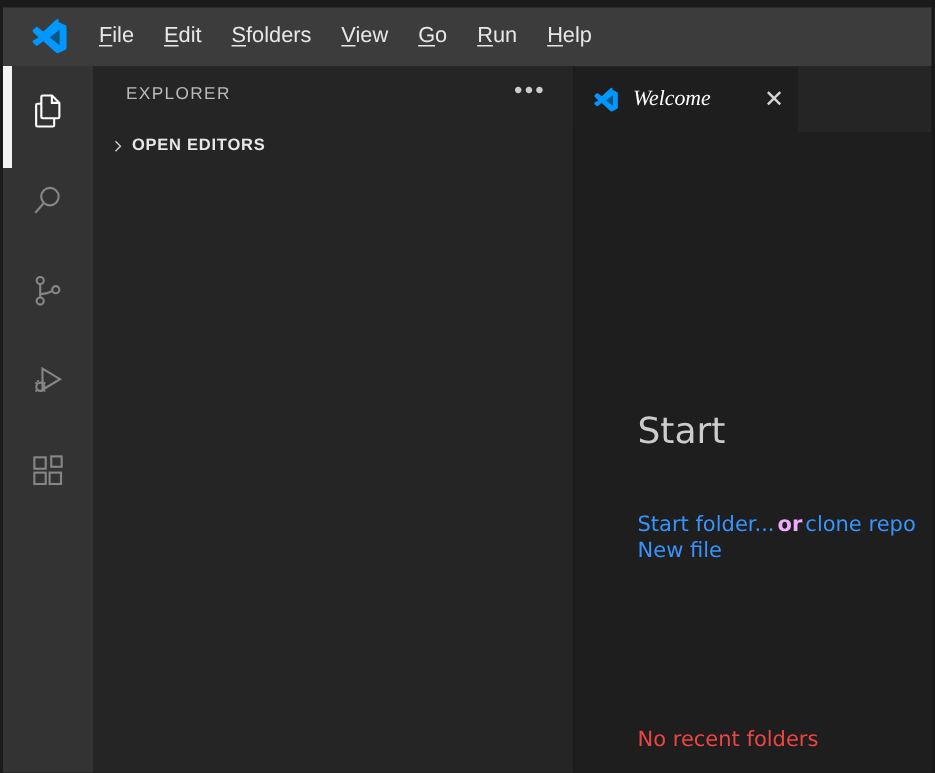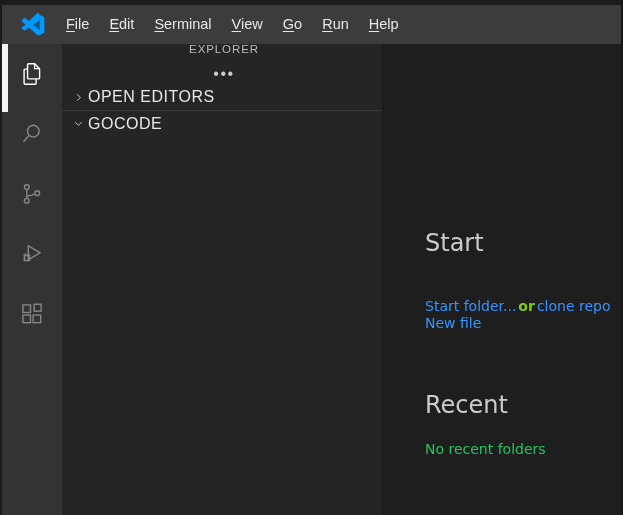--- a/index.html
+++ b/index.html
@@ -113,21 +113,20 @@
     box-sizing: border-box;
     border-right: 1px solid #1b1b1b;
   }
   .sb-header {
     height: 40px;
     display: flex;
     align-items: center;
     justify-content: space-between;
     padding: 0 18px 0 22px;
     box-sizing: border-box;
-    flex-direction: column;
   }
   .sb-title {
     color: #bbbbbb;
     font-size: 11.5px;
     letter-spacing: 0.9px;
     text-transform: uppercase;
     line-height: 1;
   }
   .sb-actions {
     color: #cccccc;
@@ -151,22 +150,22 @@
   .chev {
     width: 16px; height: 16px;
     flex: 0 0 auto;
     display: flex;
     align-items: center;
     justify-content: center;
     margin-right: 2px;
   }
   .sect-label {
     color: #e7e7e7;
-    font-size: 16px;
-    font-weight: normal;
+    font-size: 11px;
+    font-weight: bold;
     letter-spacing: 0.5px;
   }
   .tree-body { height: 10px; }
 
   
   .editor-group {
     position: absolute;
     left: 383px; top: 44px;
     width: 238px; height: 471px;
     background: #1e1e1e;
@@ -240,28 +239,28 @@
     white-space: nowrap;
   }
   .row-newfile { position: absolute; left: 42px; top: 231px; margin-top: 40px; }
   .row-openfolder {
     position: absolute; left: 42px; top: 254px;
     white-space: nowrap;
     font-size: 14px;
     font-family: "DejaVu Sans", sans-serif;
   }
   .w-or {
-    color: #84cc16;
+    color: #f0abfc;
     font-size: 14px;
     font-weight: bold;
     padding: 0 2px;
   }
   .w-muted {
     position: absolute; left: 42px; top: 397px;
-    color: #22c55e;
+    color: #ef4444;
     font-size: 14px;
     font-family: "DejaVu Sans", sans-serif;
     white-space: nowrap;
   }
 </style>
 </head>
 <body>
 
 <div class="app">
 
@@ -270,21 +269,21 @@
   <div class="frame-right"></div>
 
   <div class="menubar">
     <svg class="vscode-logo" viewBox="0 0 32 32">
       <path d="M23.5 3.2 28.8 5.8c.7.3 1.2 1 1.2 1.8v16.8c0 .8-.5 1.5-1.2 1.8l-5.3 2.6c-.8.4-1.7.2-2.3-.4l-10.3-9.4-4.6 3.5c-.4.3-1 .3-1.4 0l-2.4-2.2c-.5-.5-.5-1.3 0-1.8L7 16l-4.5-4.5c-.5-.5-.5-1.3 0-1.8l2.4-2.2c.4-.3 1-.3 1.4 0l4.6 3.5 10.3-9.4c.6-.6 1.5-.8 2.3-.4z" fill="#0098ff"></path>
       <path d="M24.3 9.6 16.2 16l8.1 6.4V9.6z" fill="#1e1e1e" opacity="0.55"></path>
     </svg>
     <div class="menu-items">
       <div class="menu-item"><span class="mn">F</span><span>ile</span></div>
       <div class="menu-item"><span class="mn">E</span><span>dit</span></div>
-      <div class="menu-item"><span class="mn">S</span><span>erminal</span></div>
+      <div class="menu-item"><span class="mn">S</span><span>folders</span></div>
       <div class="menu-item"><span class="mn">V</span><span>iew</span></div>
       <div class="menu-item"><span class="mn">G</span><span>o</span></div>
       <div class="menu-item"><span class="mn">R</span><span>un</span></div>
       <div class="menu-item"><span class="mn">H</span><span>elp</span></div>
     </div>
   </div>
 
   <div class="activitybar">
 
     <div class="act-item active">
@@ -340,45 +339,46 @@
 
     <div class="sect">
       <span class="chev">
         <svg width="11" height="11" viewBox="0 0 16 16" fill="none" stroke="#cccccc" stroke-width="1.4">
           <path d="M5.8 3.2 10.6 8l-4.8 4.8"></path>
         </svg>
       </span>
       <span class="sect-label">OPEN EDITORS</span>
     </div>
 
-    <div class="sect bordered">
-      <span class="chev">
-        <svg width="11" height="11" viewBox="0 0 16 16" fill="none" stroke="#cccccc" stroke-width="1.4">
-          <path d="M3.2 5.8 8 10.6l4.8-4.8"></path>
-        </svg>
-      </span>
-      <span class="sect-label">GOCODE</span>
-    </div>
 
     <div class="tree-body"></div>
   </div>
 
   <div class="editor-group">
 
+    <div class="tabbar">
+      <div class="tab">
+        <svg class="tab-logo" viewBox="0 0 32 32">
+          <path d="M23.5 3.2 28.8 5.8c.7.3 1.2 1 1.2 1.8v16.8c0 .8-.5 1.5-1.2 1.8l-5.3 2.6c-.8.4-1.7.2-2.3-.4l-10.3-9.4-4.6 3.5c-.4.3-1 .3-1.4 0l-2.4-2.2c-.5-.5-.5-1.3 0-1.8L7 16l-4.5-4.5c-.5-.5-.5-1.3 0-1.8l2.4-2.2c.4-.3 1-.3 1.4 0l4.6 3.5 10.3-9.4c.6-.6 1.5-.8 2.3-.4z" fill="#0098ff"></path>
+          <path d="M24.3 9.6 16.2 16l8.1 6.4V9.6z" fill="#1e1e1e" opacity="0.55"></path>
+        </svg>
+        <span class="tab-label">Welcome</span>
+        <span class="tab-close">✕</span>
+      </div>
+    </div>
 
     <div class="welcome">
 
       <div class="w-heading h-start">Start</div>
 
       <div class="w-link row-newfile">New file</div>
 
       <div class="row-openfolder">
         <span class="w-link">Start folder...</span><span class="w-or">or</span><span class="w-link">clone repo</span>
       </div>
 
-      <div class="w-heading h-recent">Recent</div>
       <div class="w-muted">No recent folders</div>
 
     </div>
   </div>
 
   <div class="capture-strip"></div>
 </div>
 
 </body></html>

